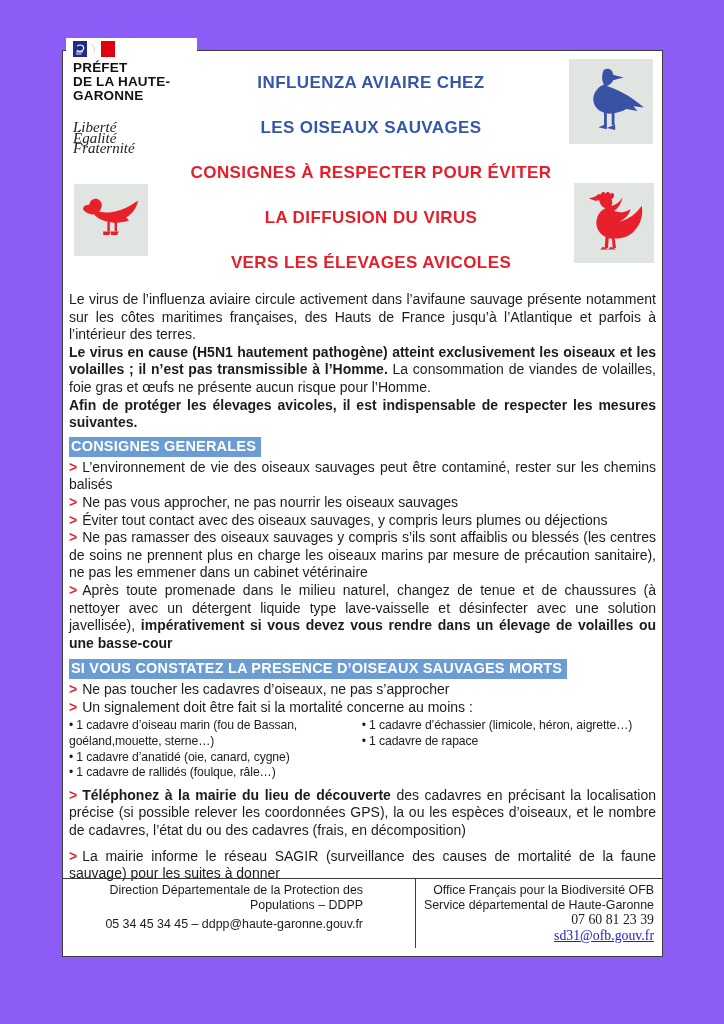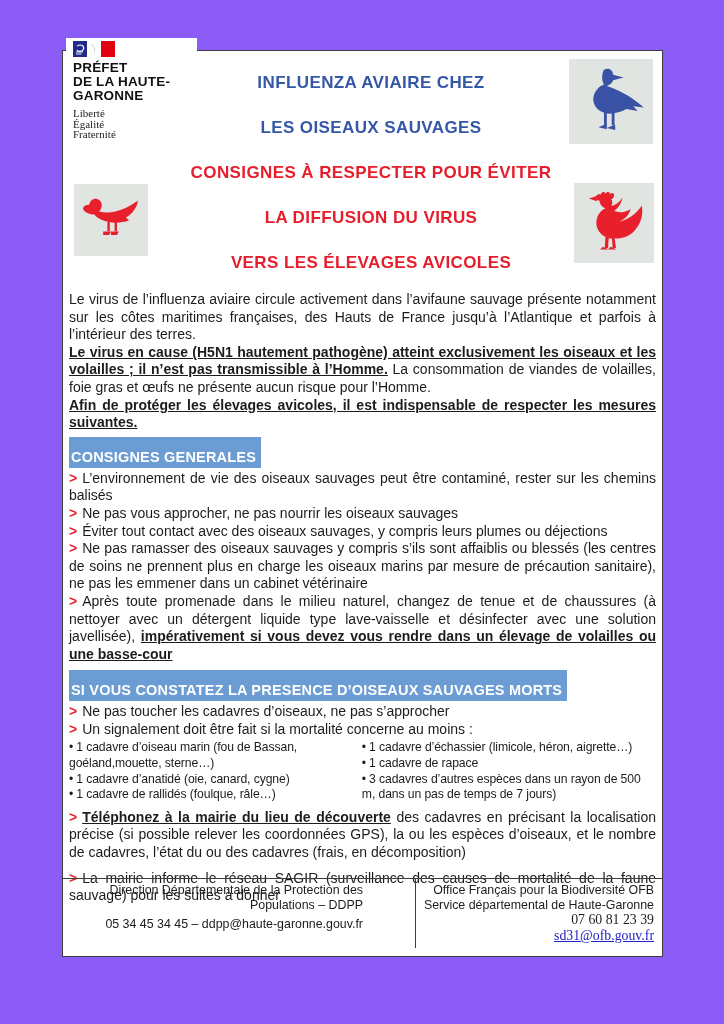--- a/index.html
+++ b/index.html
@@ -7,39 +7,39 @@
         font-family:"Liberation Sans","DejaVu Sans",sans-serif;color:#1c1c1c;}
   .frame{position:absolute;left:62px;top:50px;width:601px;height:907px;
          border:1px solid #3c3c3c;box-sizing:border-box;background:#fff;}
 
   
   .header{position:relative;height:232px;}
   .gov-logo{position:absolute;left:3px;top:-13px;width:122px;background:#fff;
             padding:3px 2px 2px 7px;z-index:2;}
   .flag{display:block;margin:0 0 4px 0;}
   .logo-name{font-weight:bold;font-size:13.5px;line-height:13.8px;letter-spacing:.2px;color:#111;}
-  .logo-motto{font-family:"Liberation Serif","DejaVu Serif",serif;
-              font-size:11px;line-height:10.5px;color:#222;margin-top:6px;}
+  .logo-motto{font-family:"Liberation Serif","DejaVu Serif",serif;font-style:italic;
+              font-size:15px;line-height:10.5px;color:#222;margin-top:20px;}
   .title-col{position:absolute;left:122px;top:22px;width:372px;text-align:center;
              font-weight:bold;font-size:17px;letter-spacing:.4px;line-height:20px;}
   .tline{height:20px;margin-bottom:25px;white-space:nowrap;text-align:center;}
   .tline.blue{color:var(--title-blue,#3557a8);}
   .tline.red{color:var(--title-red,#e61e2b);}
   .bird-box{position:absolute;background:var(--bird-box-bg,#e1e5e2);display:flex;
             align-items:center;justify-content:center;}
   .box-gull{left:506px;top:8px;width:84px;height:85px;}
   .box-hen{left:511px;top:132px;width:80px;height:80px;}
   .box-duck{left:11px;top:133px;width:74px;height:72px;}
 
   
   .body{padding:8px 6px 0 6px;font-size:14px;line-height:17.6px;text-align:justify;}
   .body p{margin:0;}
-  b,.bold{font-weight:bold;text-decoration:underline;}
+  b,.bold{font-weight:bold;}
   .band{display:inline-block;background:var(--band-blue,#6b9cd3);color:#fff;font-weight:bold;
-        font-size:14.5px;line-height:17px;padding:12px 5px 2px 2px;letter-spacing:.2px;}
+        font-size:14.5px;line-height:17px;padding:1px 5px 2px 2px;letter-spacing:.2px;}
   .band-wrap1{margin:5px 0 2px 0;}
   .band-wrap2{margin:7px 0 2px 0;}
   .bullet{margin:3.5px 0 0 0;}
   .marker{color:var(--marker-red,#e61e2b);font-weight:bold;margin-right:5px;}
   .cols{display:grid;grid-template-columns:1fr 1.04fr;column-gap:10px;margin-top:2px;
         font-size:12.2px;line-height:15.6px;text-align:left;letter-spacing:-.1px;}
   .cols .item{margin:0;}
   .dot{margin-right:3px;}
 
   
@@ -155,21 +155,20 @@
 
       <div class="cols">
         <div>
           <p class="item"><span class="dot">•</span><span>1 cadavre d’oiseau marin (fou de Bassan, goéland,mouette, sterne…)</span></p>
           <p class="item"><span class="dot">•</span><span>1 cadavre d’anatidé (oie, canard, cygne)</span></p>
           <p class="item"><span class="dot">•</span><span>1 cadavre de rallidés (foulque, râle…)</span></p>
         </div>
         <div>
           <p class="item"><span class="dot">•</span><span>1 cadavre d’échassier (limicole, héron, aigrette…)</span></p>
           <p class="item"><span class="dot">•</span><span>1 cadavre de rapace</span></p>
-          <p class="item"><span class="dot">•</span><span>3 cadavres d’autres espèces dans un rayon de 500 m, dans un pas de temps de 7 jours)</span></p>
         </div>
       </div>
 
       <p class="bullet" style="margin-top:6px"><span class="marker">&gt;</span><b>Téléphonez à la mairie du lieu de découverte</b><span> des cadavres en précisant la localisation précise (si possible relever les coordonnées GPS), la ou les espèces d’oiseaux, et le nombre de cadavres, l’état du ou des cadavres (frais, en décomposition)</span></p>
       <p class="bullet" style="margin-top:8px"><span class="marker">&gt;</span><span>La mairie informe le réseau SAGIR (surveillance des causes de mortalité de la faune sauvage) pour les suites à donner</span></p>
     </div>
 
     <div class="footer">
       <div class="fbox left">
         <div>Direction Départementale de la Protection des Populations – DDPP</div>

